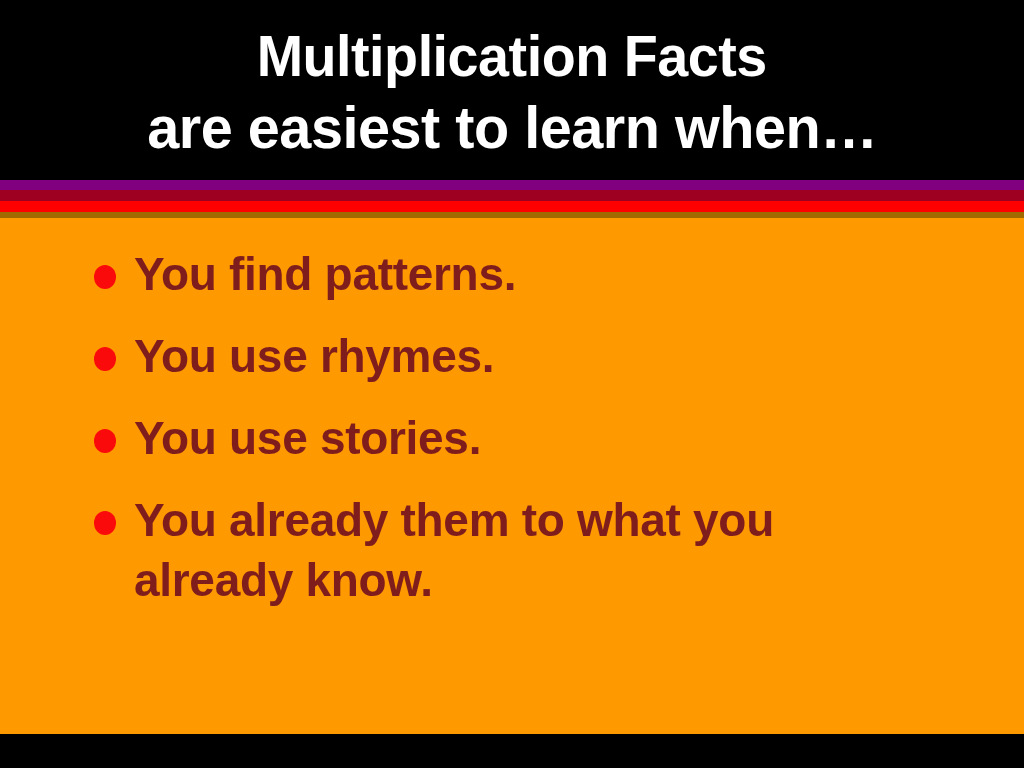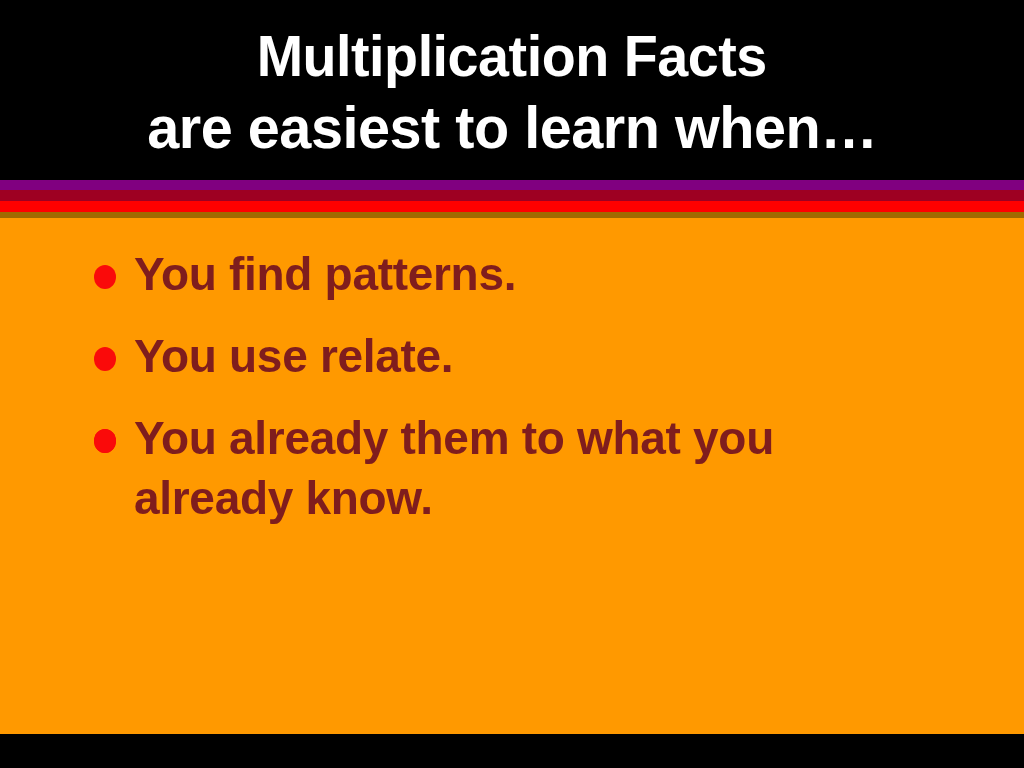--- a/index.html
+++ b/index.html
@@ -138,25 +138,26 @@
   <div class="body-area">
     <ul class="bullet-list">
 
       <li class="bullet-item">
         <span class="bullet-marker"></span>
         <span class="bullet-text">You find patterns.</span>
       </li>
 
       <li class="bullet-item">
         <span class="bullet-marker"></span>
-        <span class="bullet-text">You use relate.</span>
+        <span class="bullet-text">You use rhymes.</span>
       </li>
 
       <li class="bullet-item">
         <span class="bullet-marker"></span>
+        <span class="bullet-text">You use stories.</span>
       </li>
 
       <li class="bullet-item">
         <span class="bullet-marker"></span>
         <span class="bullet-text">You already them to what you already know.</span>
       </li>
 
     </ul>
   </div>
 

